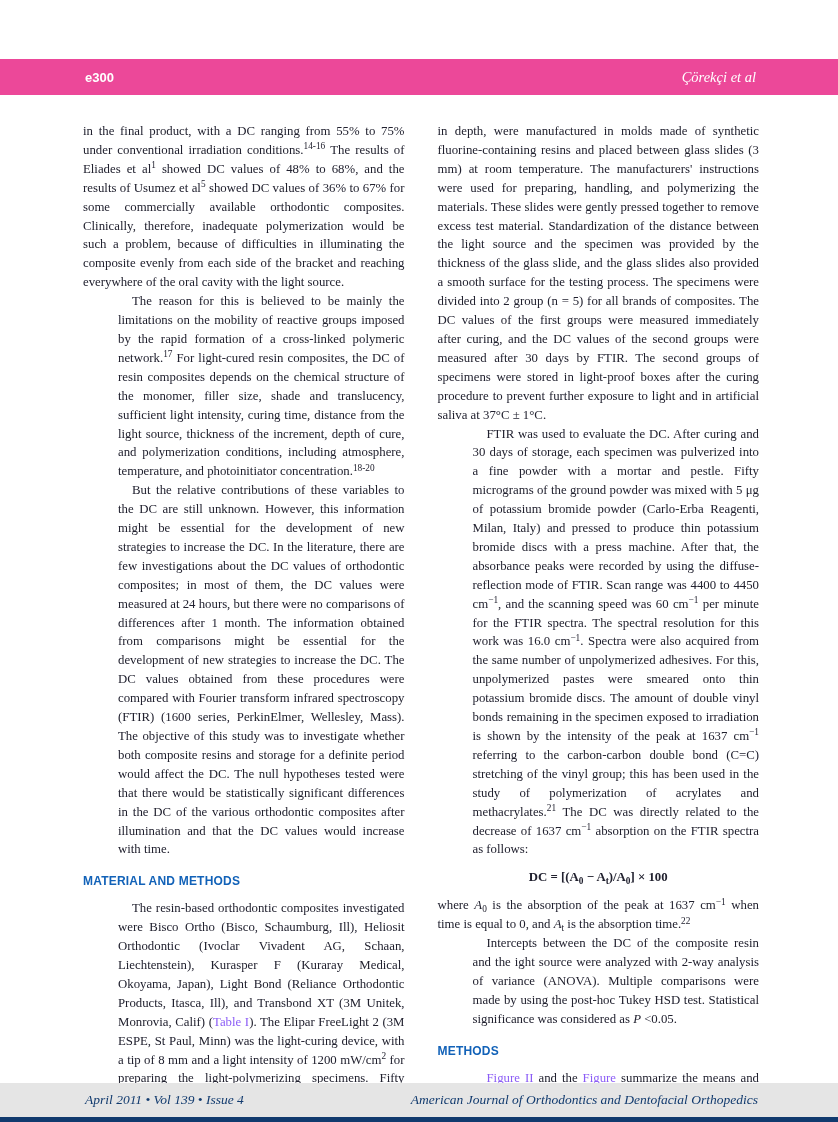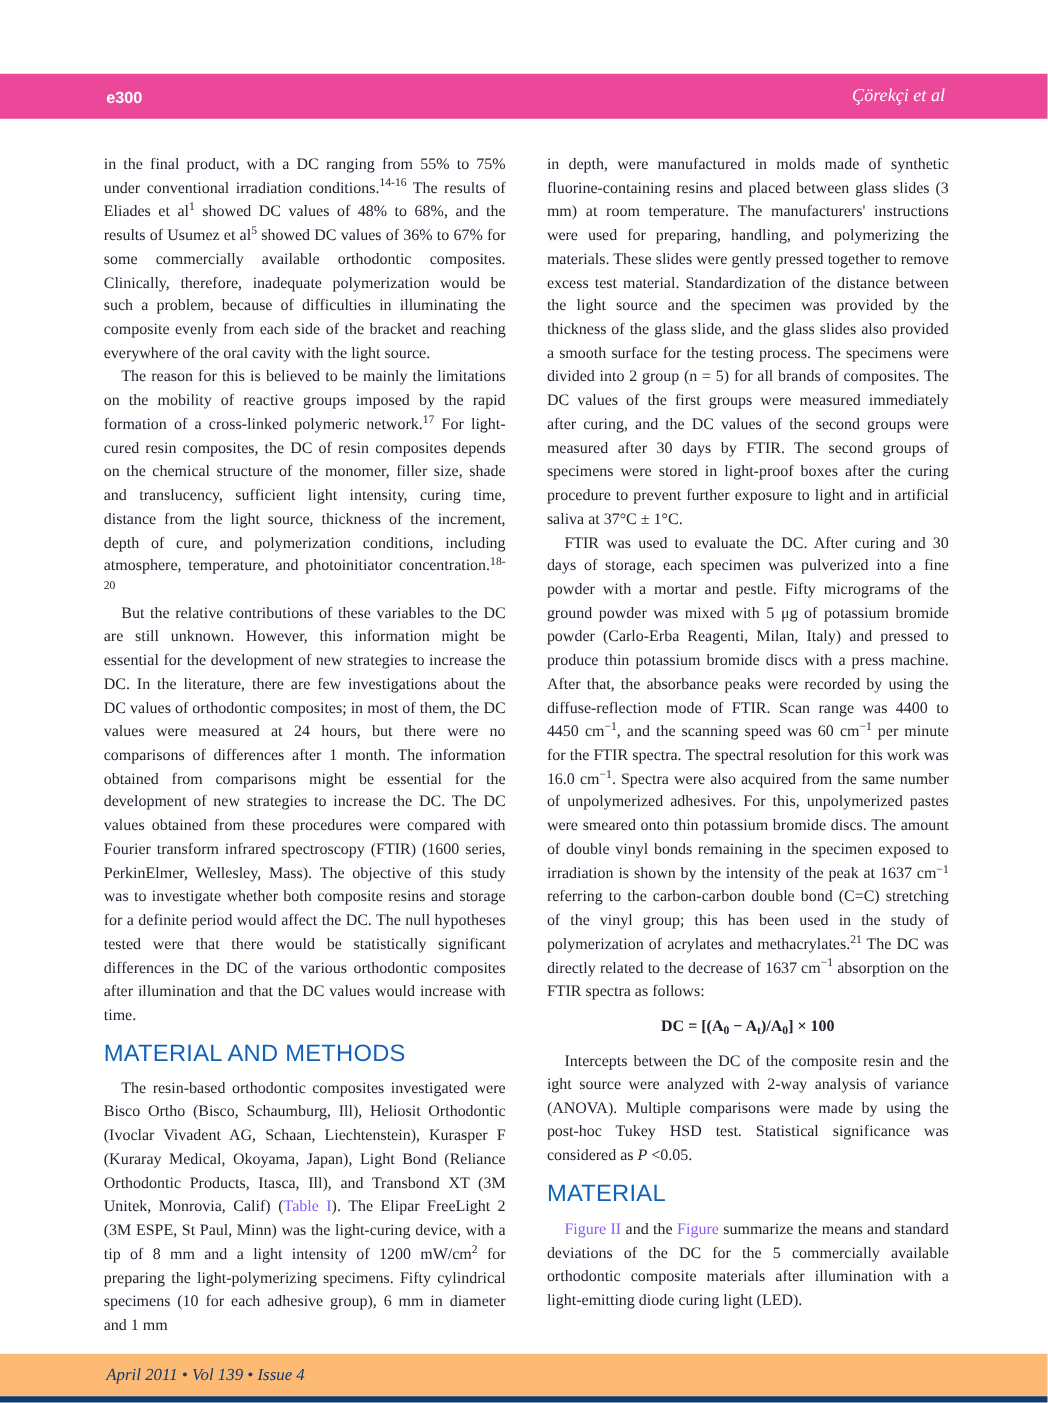--- a/index.html
+++ b/index.html
@@ -37,44 +37,44 @@
     width: 676px;
     display: flex; gap: 33px;
   }
   .column {
     width: 327px;
     font-size: 12.8px; line-height: 18.9px;
     text-align: justify;
     color: #21212f;
   }
   p.para { margin: 0; }
-  p.para.indent { text-indent: 14px; }
+  p.para.indent { text-indent: 14px; margin-left: 35px; }
   h2.section-heading {
     font-family: "Liberation Sans", sans-serif;
-    font-size: 19px; font-weight: normal;
+    font-size: 12px; font-weight: bold;
     color: #1262b8;
     letter-spacing: 0.2px;
     margin: 13px 0 8px 0;
   }
   .equation {
     text-align: center;
     text-indent: 0 !important;
     margin: 9px 0 9px 0;
     font-weight: bold;
   }
   sup { font-size: 9.3px; line-height: 0; vertical-align: baseline; position: relative; top: -4.6px; }
   sub { font-size: 9.3px; line-height: 0; vertical-align: baseline; position: relative; top: 2.6px; }
   a.xref { color: #8b5cf6; text-decoration: none; cursor: pointer; }
   em { font-style: italic; }
 
   
   .footer-bar {
     position: absolute; left: 0; top: 1083px;
     width: 838px; height: 34px;
-    background: #fdba74;
+    background: #e5e5e5;
     display: flex; align-items: center; justify-content: space-between;
     padding: 0 80px 0 85px;
     color: #113a6e;
     font-style: italic; font-size: 13.5px;
   }
   .footer-rule {
     position: absolute; left: 0; top: 1117px;
     width: 838px; height: 5px;
     background: #113a6e;
   }
@@ -92,22 +92,24 @@
       <p class="para">in the final product, with a DC ranging from 55% to 75% under conventional irradiation conditions.<sup>14-16</sup> The results of Eliades et al<sup>1</sup> showed DC values of 48% to 68%, and the results of Usumez et al<sup>5</sup> showed DC values of 36% to 67% for some commercially available orthodontic composites. Clinically, therefore, inadequate polymerization would be such a problem, because of difficulties in illuminating the composite evenly from each side of the bracket and reaching everywhere of the oral cavity with the light source.</p>
       <p class="para indent">The reason for this is believed to be mainly the limitations on the mobility of reactive groups imposed by the rapid formation of a cross-linked polymeric network.<sup>17</sup> For light-cured resin composites, the DC of resin composites depends on the chemical structure of the monomer, filler size, shade and translucency, sufficient light intensity, curing time, distance from the light source, thickness of the increment, depth of cure, and polymerization conditions, including atmosphere, temperature, and photoinitiator concentration.<sup>18-20</sup></p>
       <p class="para indent">But the relative contributions of these variables to the DC are still unknown. However, this information might be essential for the development of new strategies to increase the DC. In the literature, there are few investigations about the DC values of orthodontic composites; in most of them, the DC values were measured at 24 hours, but there were no comparisons of differences after 1 month. The information obtained from comparisons might be essential for the development of new strategies to increase the DC. The DC values obtained from these procedures were compared with Fourier transform infrared spectroscopy (FTIR) (1600 series, PerkinElmer, Wellesley, Mass). The objective of this study was to investigate whether both composite resins and storage for a definite period would affect the DC. The null hypotheses tested were that there would be statistically significant differences in the DC of the various orthodontic composites after illumination and that the DC values would increase with time.</p>
       <h2 class="section-heading">MATERIAL AND METHODS</h2>
       <p class="para indent">The resin-based orthodontic composites investigated were Bisco Ortho (Bisco, Schaumburg, Ill), Heliosit Orthodontic (Ivoclar Vivadent AG, Schaan, Liechtenstein), Kurasper F (Kuraray Medical, Okoyama, Japan), Light Bond (Reliance Orthodontic Products, Itasca, Ill), and Transbond XT (3M Unitek, Monrovia, Calif) (<a class="xref">Table I</a>). The Elipar FreeLight 2 (3M ESPE, St Paul, Minn) was the light-curing device, with a tip of 8 mm and a light intensity of 1200 mW/cm<sup>2</sup> for preparing the light-polymerizing specimens. Fifty cylindrical specimens (10 for each adhesive group), 6 mm in diameter and 1 mm</p>
     </div>
   <div class="column">
       <p class="para">in depth, were manufactured in molds made of synthetic fluorine-containing resins and placed between glass slides (3 mm) at room temperature. The manufacturers' instructions were used for preparing, handling, and polymerizing the materials. These slides were gently pressed together to remove excess test material. Standardization of the distance between the light source and the specimen was provided by the thickness of the glass slide, and the glass slides also provided a smooth surface for the testing process. The specimens were divided into 2 group (n = 5) for all brands of composites. The DC values of the first groups were measured immediately after curing, and the DC values of the second groups were measured after 30 days by FTIR. The second groups of specimens were stored in light-proof boxes after the curing procedure to prevent further exposure to light and in artificial saliva at 37°C ± 1°C.</p>
       <p class="para indent">FTIR was used to evaluate the DC. After curing and 30 days of storage, each specimen was pulverized into a fine powder with a mortar and pestle. Fifty micrograms of the ground powder was mixed with 5 μg of potassium bromide powder (Carlo-Erba Reagenti, Milan, Italy) and pressed to produce thin potassium bromide discs with a press machine. After that, the absorbance peaks were recorded by using the diffuse-reflection mode of FTIR. Scan range was 4400 to 4450 cm<sup>−1</sup>, and the scanning speed was 60 cm<sup>−1</sup> per minute for the FTIR spectra. The spectral resolution for this work was 16.0 cm<sup>−1</sup>. Spectra were also acquired from the same number of unpolymerized adhesives. For this, unpolymerized pastes were smeared onto thin potassium bromide discs. The amount of double vinyl bonds remaining in the specimen exposed to irradiation is shown by the intensity of the peak at 1637 cm<sup>−1</sup> referring to the carbon-carbon double bond (C=C) stretching of the vinyl group; this has been used in the study of polymerization of acrylates and methacrylates.<sup>21</sup> The DC was directly related to the decrease of 1637 cm<sup>−1</sup> absorption on the FTIR spectra as follows:</p>
       <div class="equation">DC = [(A<sub>0</sub> − A<sub>t</sub>)/A<sub>0</sub>] × 100</div>
+      <p class="para">where <em>A</em><sub>0</sub> is the absorption of the peak at 1637 cm<sup>−1</sup> when time is equal to 0, and <em>A</em><sub>t</sub> is the absorption time.<sup>22</sup></p>
       <p class="para indent">Intercepts between the DC of the composite resin and the ight source were analyzed with 2-way analysis of variance (ANOVA). Multiple comparisons were made by using the post-hoc Tukey HSD test. Statistical significance was considered as <em>P</em> &lt;0.05.</p>
-      <h2 class="section-heading">MATERIAL</h2>
+      <h2 class="section-heading">METHODS</h2>
       <p class="para indent"><a class="xref">Figure II</a> and the <a class="xref">Figure</a> summarize the means and standard deviations of the DC for the 5 commercially available orthodontic composite materials after illumination with a light-emitting diode curing light (LED).</p>
     </div>
 </div>
 
 <div class="footer-bar">
   <span>April 2011 • Vol 139 • Issue 4</span>
+  <span>American Journal of Orthodontics and Dentofacial Orthopedics</span>
 </div>
 <div class="footer-rule"></div>
 
 </body></html>

